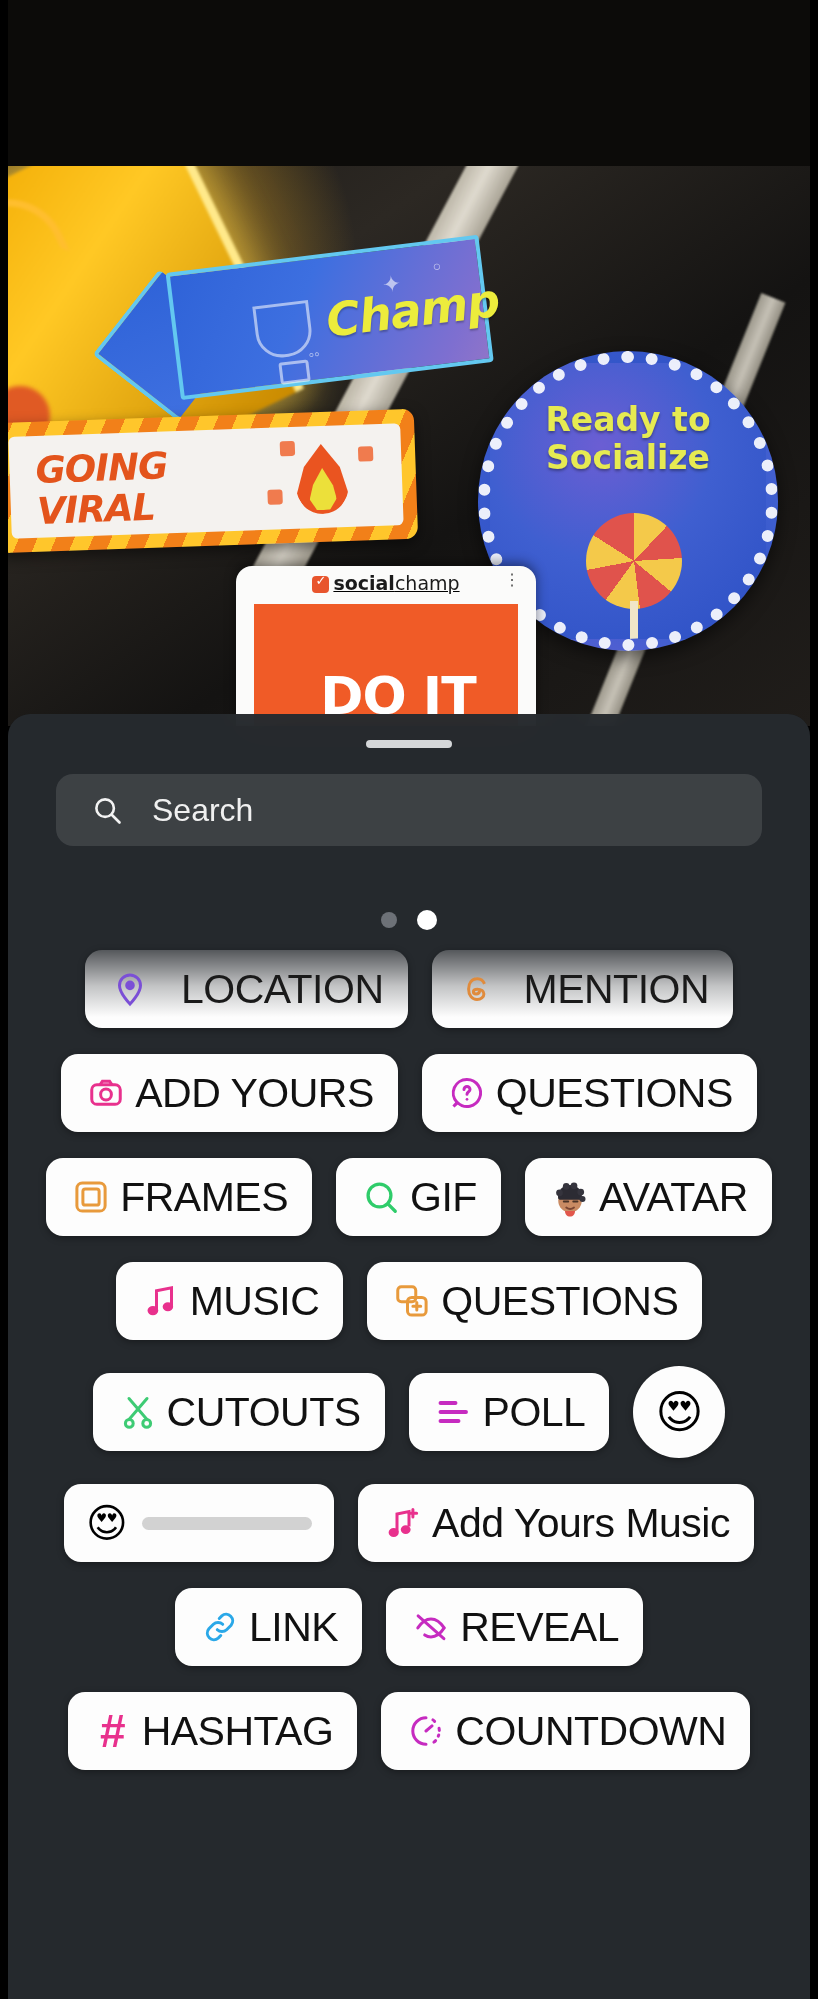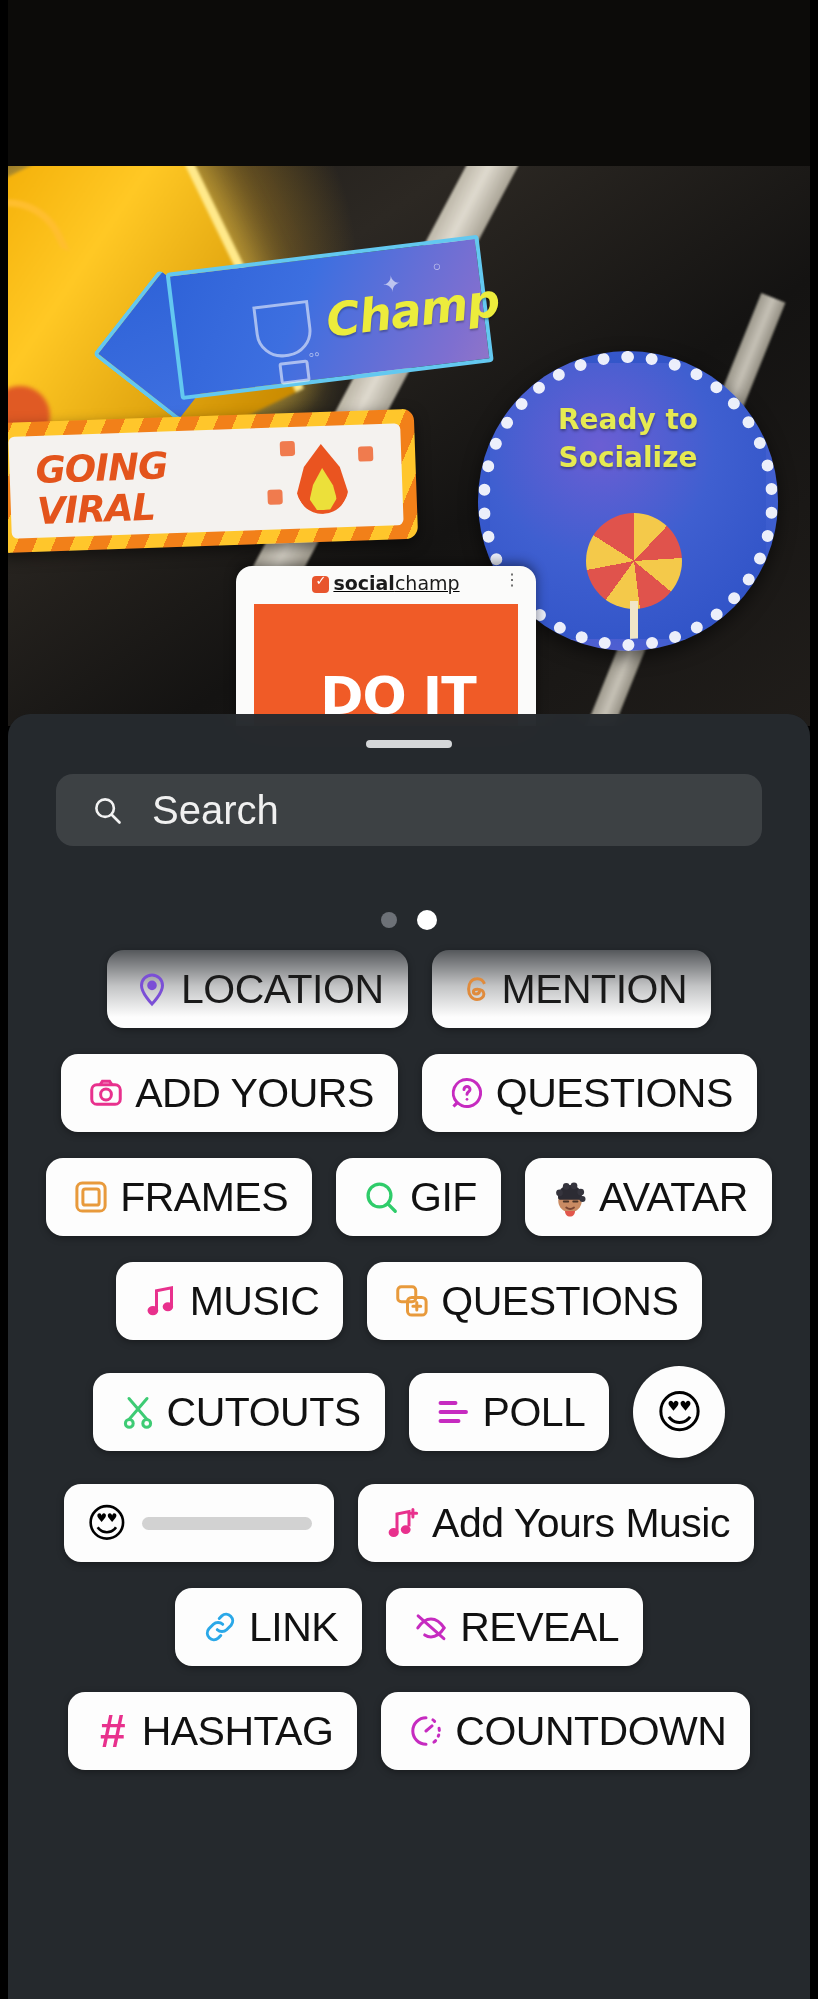--- a/index.html
+++ b/index.html
@@ -142,21 +142,21 @@
     position:absolute; left:470px; top:185px;
     width: 300px; height: 300px; border-radius:50%;
     background: radial-gradient(circle at 40% 30%, #6b5ed3 0%, #3f5fd0 45%, #2b4fc4 100%);
     border: 12px dotted rgba(255,255,255,.9);
     box-shadow: 0 6px 18px rgba(0,0,0,.55);
     overflow:hidden;
   }
   .socialize-tx{
     position:absolute; left:0; top:38px; width:100%;
     text-align:center; font-family:"DejaVu Sans", sans-serif;
-    font-weight:bold; font-size:28px; line-height:38px; color:#e6ea52;
+    font-weight:bold; font-size:33px; line-height:38px; color:#e6ea52;
     text-shadow:0 2px 3px rgba(0,0,0,.35);
   }
   .lolli{
     position:absolute; left:96px; top:150px; width:96px; height:96px;
     border-radius:50%;
     background: conic-gradient(#f4c94a 0 12%, #e0534c 12% 24%, #f4c94a 24% 36%, #e0534c 36% 48%, #f4c94a 48% 60%, #e0534c 60% 72%, #f4c94a 72% 84%, #e0534c 84% 100%);
   }
   .lolli:after{ content:""; position:absolute; left:44px; top:88px; width:8px; height:58px; background:#f0e6c8; }
 
   
@@ -208,21 +208,21 @@
   .search {
     position:absolute; left:48px; top:60px;
     width:706px; height:72px;
     background: rgba(255,255,255,0.115);
     border-radius:17px;
     display:flex; align-items:center;
   }
   .search-icon{ margin-left:36px; width:30px; height:30px; flex:0 0 auto; }
   .search-input{
     flex:1; border:0; outline:0; background:transparent;
-    color:#f2f2f2; font-size:40px; margin-left:30px;
+    color:#f2f2f2; font-size:32px; margin-left:30px;
     font-family:"Liberation Sans", sans-serif;
   }
   .search-input::placeholder{ color:#f0f0f0; opacity:1;}
 
   .dots { position:absolute; left:0; top:196px; width:100%;
           display:flex; justify-content:center; gap:20px; align-items:center;}
   .dot { width:16px;height:16px;border-radius:50%; background:#6d7177; }
   .dot.active{ width:20px; height:20px; background:#ffffff; }
 
   .rows{ position:absolute; left:0; top:236px; width:100%; }
@@ -233,20 +233,21 @@
     height:78px; padding:0 24px; border-radius:17px;
     background:#fdfdfd;
     font-family:"Liberation Sans", sans-serif;
     font-size:41px; color:#111; letter-spacing:-.5px;
     white-space:nowrap;
     box-shadow:0 2px 7px rgba(0,0,0,.35);
   }
   .pill.faded{
     background: linear-gradient(to bottom, rgba(255,255,255,.22) 0%, rgba(255,255,255,.72) 46%, #fdfdfd 86%);
     color:#1a1a1a;
+    gap:22px;
   }
   .pill.mixed{ text-transform:none;text-align:center; }
   .pill .ic{ display:inline-flex; width:42px; height:42px; margin-right:8px; flex:0 0 auto;
              align-items:center; justify-content:center; }
   .pill .ic.narrow{ margin-right:4px; }
   .emoji-round{
     width:92px; height:92px; border-radius:50%; background:#fdfdfd;
     display:flex; align-items:center; justify-content:center; font-size:46px;
     box-shadow:0 2px 7px rgba(0,0,0,.35);
     font-family:"DejaVu Sans", sans-serif;

